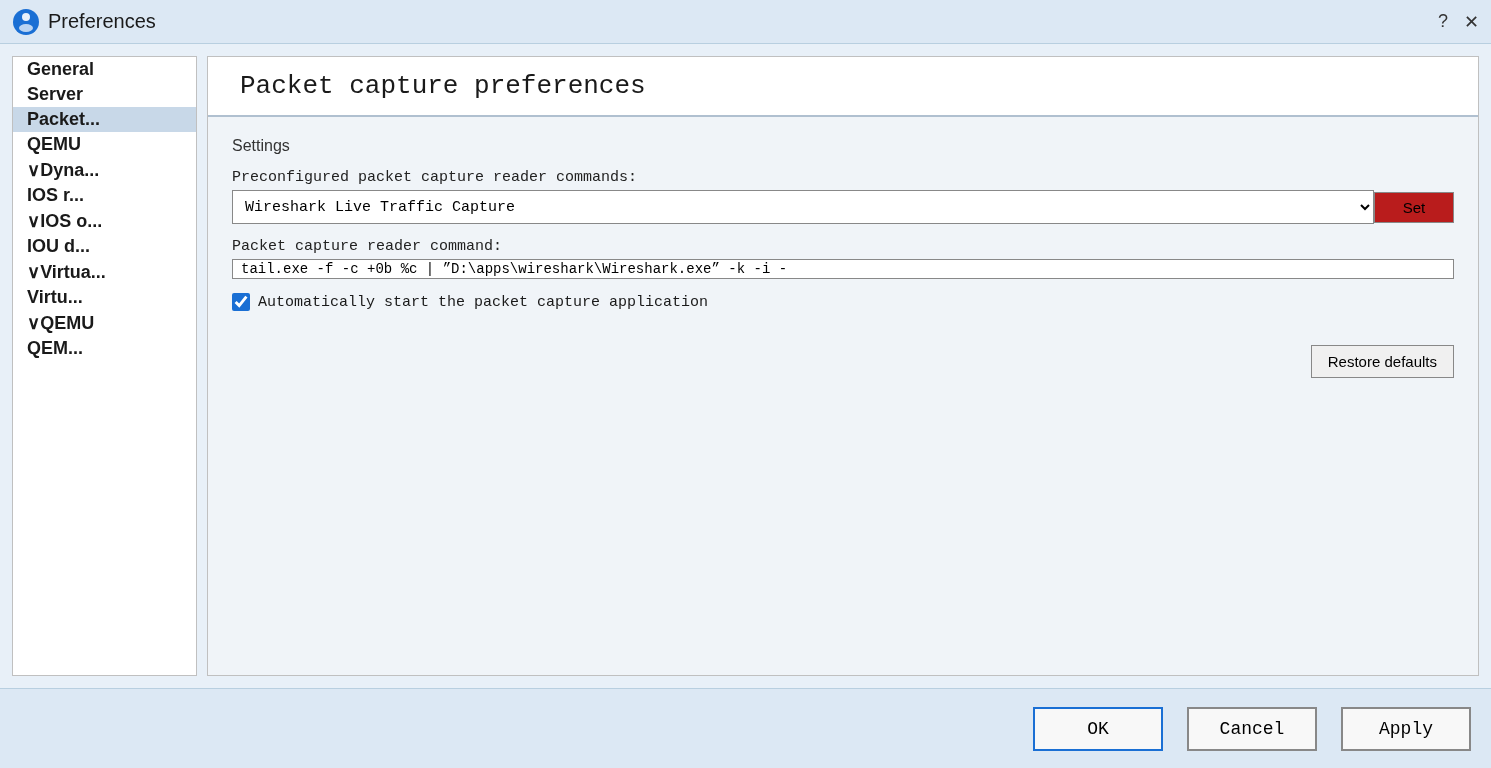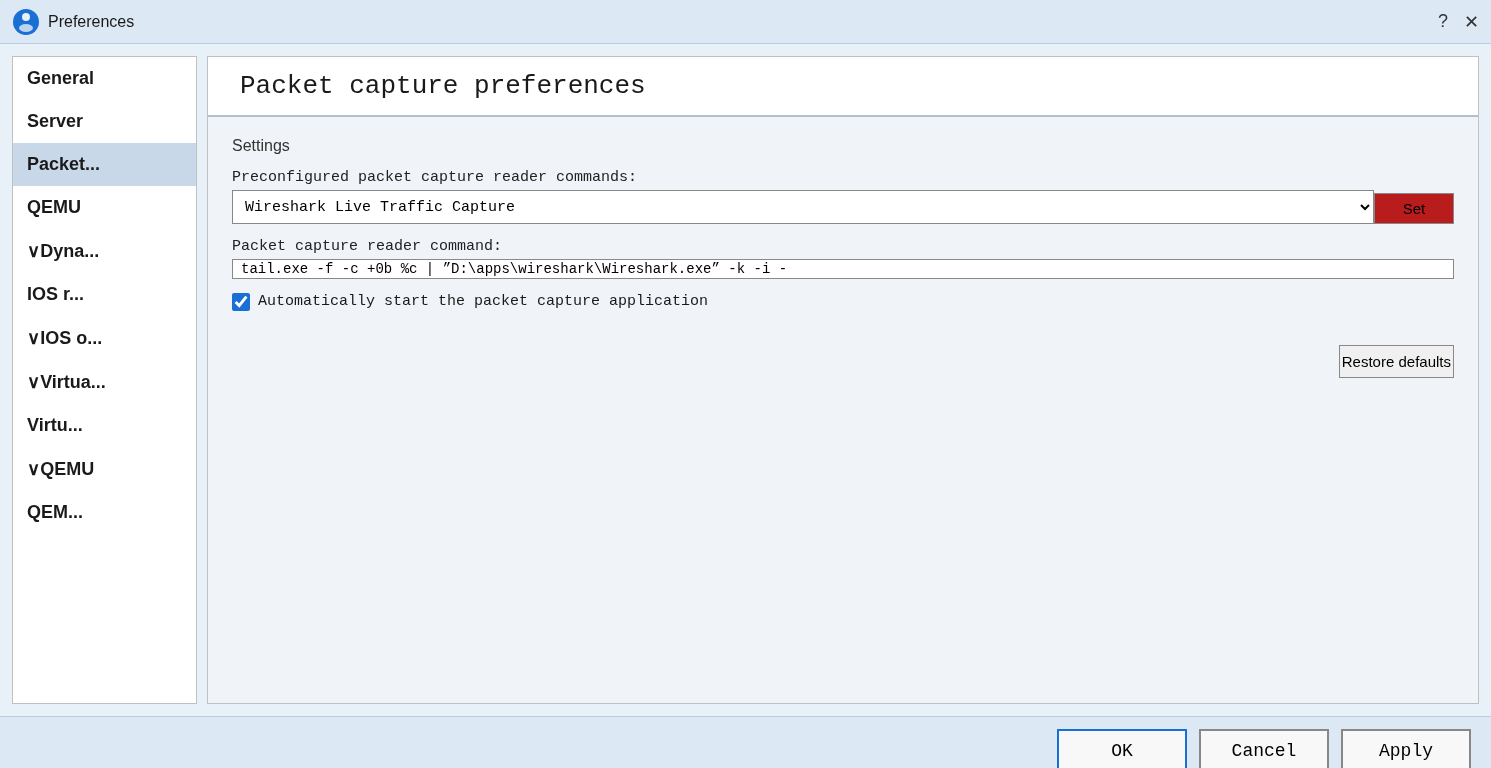--- a/index.html
+++ b/index.html
@@ -27,21 +27,21 @@
     .title-bar-left {
       display: flex;
       align-items: center;
       gap: 8px;
     }
     .title-bar-icon {
       width: 28px;
       height: 28px;
     }
     .title-bar-title {
-      font-size: 16px;
+      font-size: 20px;
       font-weight: 400;
       color: #1a1a1a;
     }
     .title-bar-controls {
       display: flex;
       align-items: center;
       gap: 16px;
     }
     .title-bar-help {
       font-size: 18px;
@@ -71,21 +71,21 @@
 
     
     .sidebar {
       width: 185px;
       background: #ffffff;
       border: 1px solid #c0c0c0;
       flex-shrink: 0;
       overflow-y: auto;
     }
     .sidebar-item {
-      padding: 11px 14px;
+      padding: 2px 14px;
       font-size: 18px;
       font-weight: 700;
       cursor: pointer;
       color: #1a1a1a;
       border-bottom: none;
       user-select: none;
     }
     .sidebar-item.active {
       background: #c8d8e8;
     }
@@ -130,21 +130,21 @@
 
     .section-label {
       font-size: 15px;
       color: #222;
       font-family: 'Courier New', Courier, monospace;
       margin-bottom: 4px;
     }
 
     .dropdown-row {
       display: flex;
-      align-items: flex-end;
+      align-items: center;
     }
 
     .dropdown-select {
       flex: 1;
       height: 34px;
       border: 1px solid #888;
       background: #ffffff;
       font-size: 15px;
       font-family: 'Courier New', Courier, monospace;
       padding: 4px 8px;
@@ -167,59 +167,60 @@
       height: 20px;
       border: 1px solid #888;
       background: #ffffff;
       font-size: 14px;
       font-family: 'Courier New', Courier, monospace;
       padding: 4px 8px;
     }
 
     .checkbox-row {
       display: flex;
+      align-items: center;
       gap: 8px;
     }
     .checkbox-input {
       width: 18px;
       height: 18px;
       accent-color: #1a6fd4;
       cursor: pointer;
     }
     .checkbox-label {
       font-size: 15px;
       font-family: 'Courier New', Courier, monospace;
       color: #1a1a1a;
     }
 
     .restore-row {
       display: flex;
       justify-content: flex-end;
       margin-top: 20px;
     }
     .restore-button {
-      padding: 7px 2px;
+      padding: 7px 16px;
       font-size: 15px;
       background: #f0f0f0;
       border: 1px solid #888;
       cursor: pointer;
       font-family: inherit;
     }
 
     
     .bottom-bar {
       display: flex;
       justify-content: flex-end;
-      align-items: flex-start;
-      gap: 12px;
+      align-items: center;
+      gap: 24px;
       padding: 12px 20px;
       background: #dce8f4;
       border-top: 1px solid #b8cfe0;
       flex-shrink: 0;
-      height: 52px;
+      height: 80px;
     }
     .bottom-btn {
       min-width: 130px;
       height: 44px;
       font-size: 18px;
       font-family: 'Courier New', Courier, monospace;
       border: 2px solid #888;
       background: #f8f8f8;
       cursor: pointer;
       padding: 0 20px;
@@ -250,20 +251,21 @@
 <div class="main-layout">
 
   <div class="sidebar">
     <div class="sidebar-item">General</div>
     <div class="sidebar-item">Server</div>
     <div class="sidebar-item active">Packet...</div>
     <div class="sidebar-item">QEMU</div>
     <div class="sidebar-item">∨Dyna...</div>
     <div class="sidebar-item">IOS r...</div>
     <div class="sidebar-item">∨IOS o...</div>
+    <div class="sidebar-item">IOU d...</div>
     <div class="sidebar-item">∨Virtua...</div>
     <div class="sidebar-item">Virtu...</div>
     <div class="sidebar-item">∨QEMU</div>
     <div class="sidebar-item">QEM...</div>
   </div>
 
   <div class="content-area">
     <div class="content-header">
       <span class="content-title">Packet capture preferences</span>
     </div>

